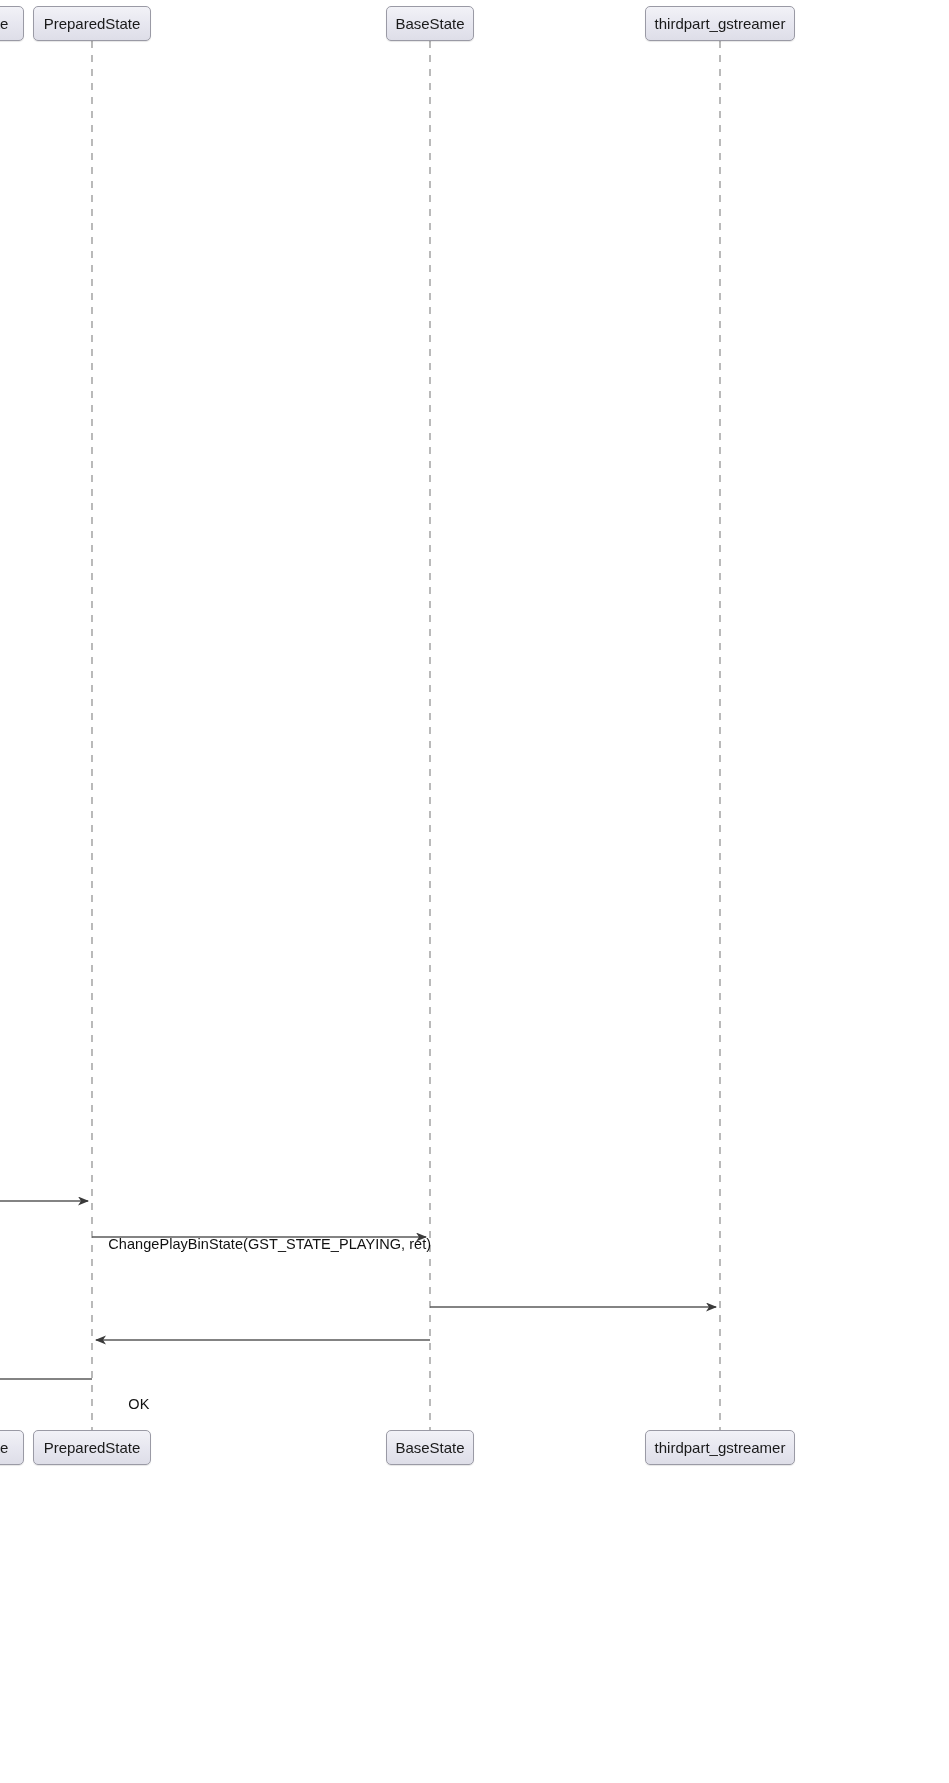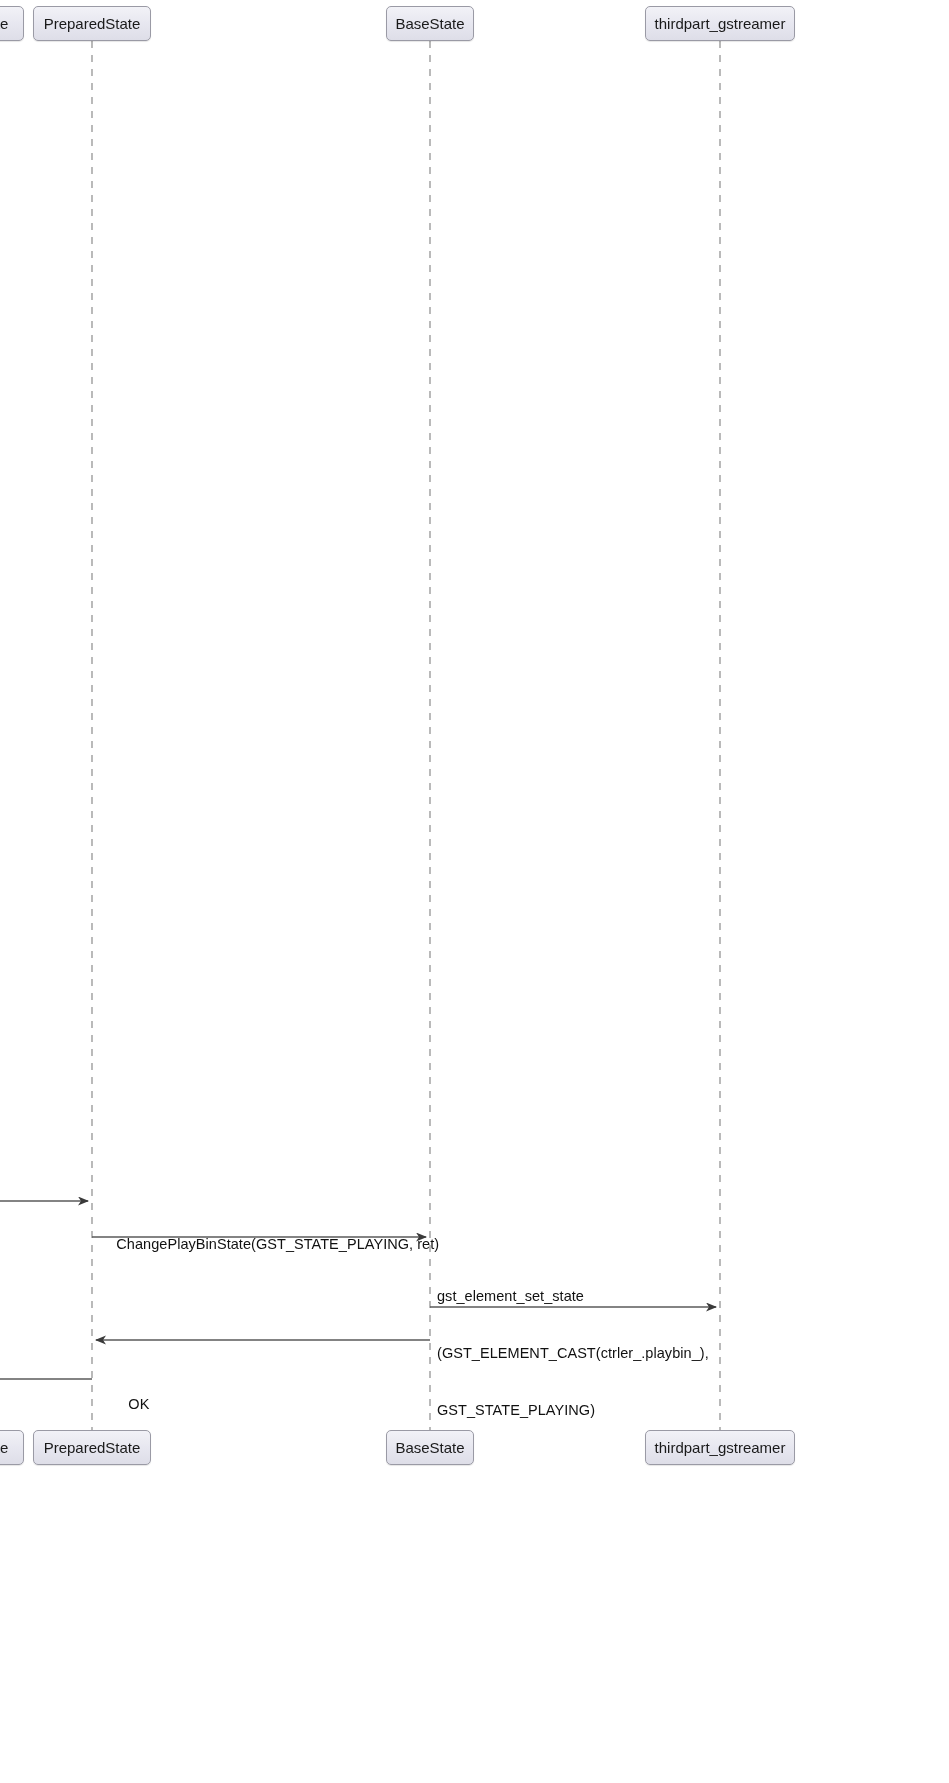--- a/index.html
+++ b/index.html
@@ -93,29 +93,24 @@
   </div>
 
   <div class="participant-box" style="left:386px; top:6px; width:88px; height:35px;">
     <span class="participant-label">BaseState</span>
   </div>
 
   <div class="participant-box" style="left:645px; top:6px; width:150px; height:35px;">
     <span class="participant-label">thirdpart_gstreamer</span>
   </div>
 
-  <div class="msg-label" style="left:100px; top:1216px;">
+  <div class="msg-label" style="left:92px; top:1216px;">
     <span>ChangePlayBinState(GST_STATE_PLAYING, ret)</span>
   </div>
 
-  <div class="msg-label" style="left:437px; top:1249px;">
-    <div>gst_element_set_state</div>
-    <div>(GST_ELEMENT_CAST(ctrler_.playbin_),</div>
-    <div>GST_STATE_PLAYING)</div>
-  </div>
 
   <div class="msg-label" style="left:112px; top:1376px;">
     <span>OK</span>
   </div>
 
   <div class="participant-box" style="left:-28px; top:1430px; width:52px; height:35px;">
     <span class="participant-label">ate</span>
   </div>
 
   <div class="participant-box" style="left:33px; top:1430px; width:118px; height:35px;">

